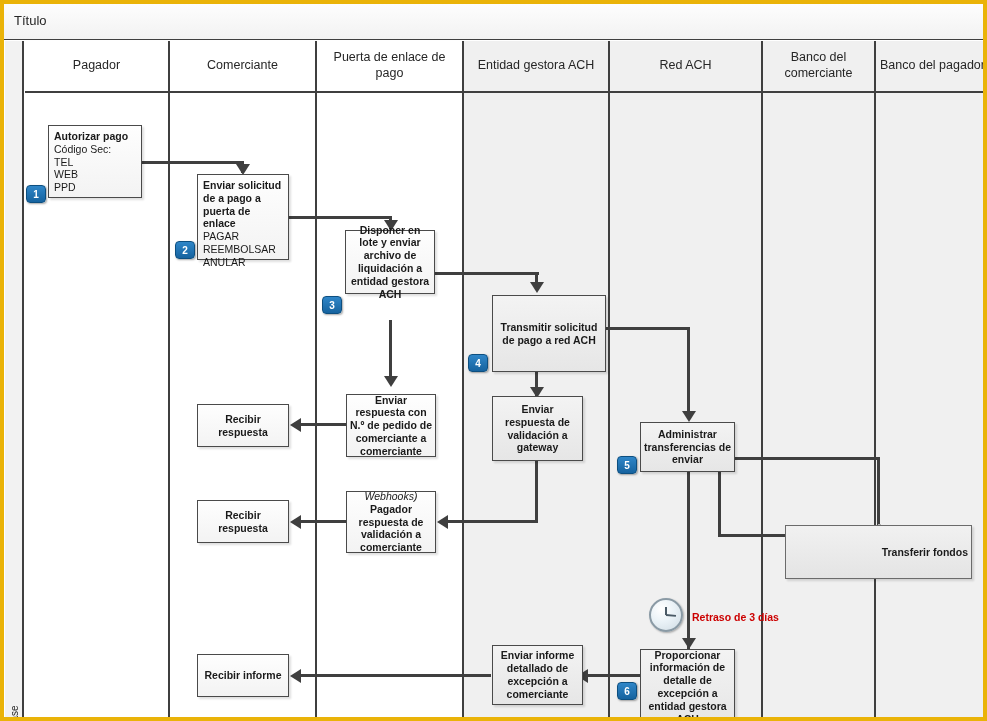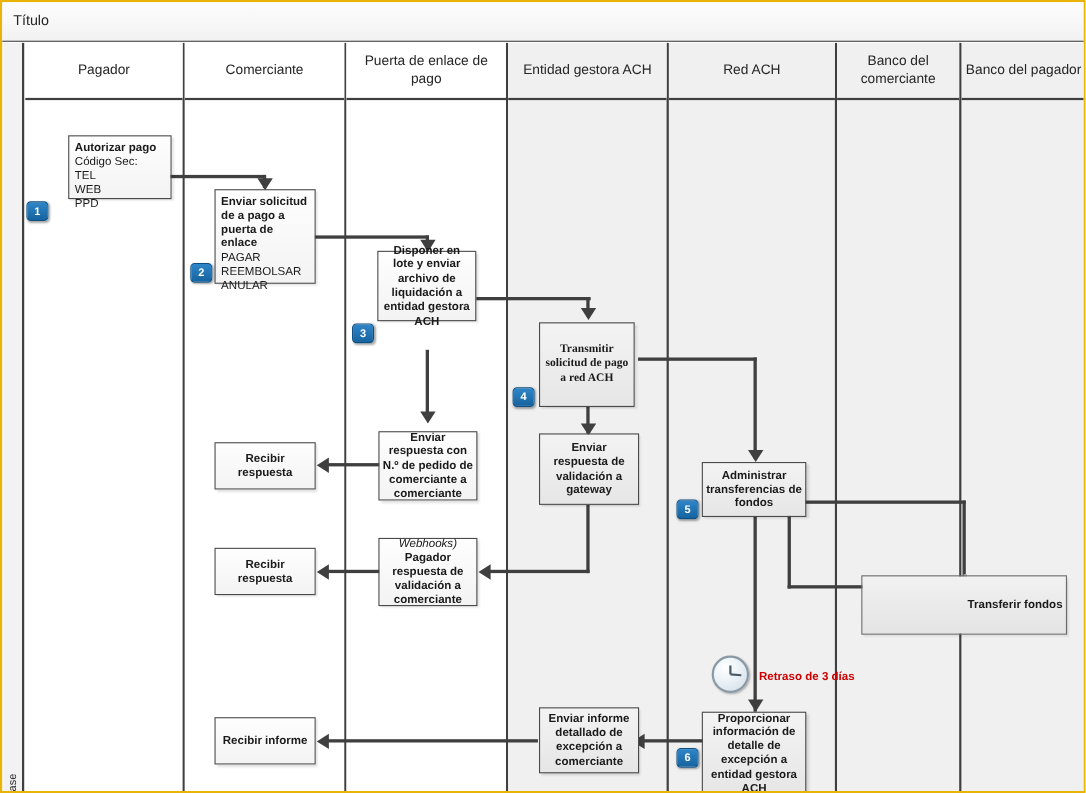--- a/index.html
+++ b/index.html
@@ -8,21 +8,21 @@
     margin: 0; padding: 0;
     background: #ffffff;
     font-family: "Liberation Sans", "DejaVu Sans", sans-serif;
   }
   #canvas {
     position: relative;
     width: 987px;
     height: 721px;
     background: #ffffff;
     overflow: hidden;
-    border: 2px solid #eab308;
+    border: 4px solid #eab308;
   }
 
   
   #title-bar {
     position: absolute;
     left: 0; top: 0;
     width: 987px; height: 36px;
     background: linear-gradient(#fdfdfd, #f2f2f2);
     border-bottom: 1px solid #3f3f3f;
   }
@@ -263,21 +263,21 @@
 
   <div class="v-line" style="left:683px; top:468px; height:177px;"></div>
   <div class="arrow down" style="left:678px; top:634px;"></div>
 
   <div class="h-line" style="left:580px; top:670px; width:60px;"></div>
   <div class="arrow left" style="left:573px; top:665px;"></div>
 
   <div class="h-line" style="left:293px; top:670px; width:194px;"></div>
   <div class="arrow left" style="left:286px; top:665px;"></div>
 
-  <div class="node left-align" style="left:44px; top:121px; width:94px; height:58px;margin-left:16px;">
+  <div class="node left-align" style="left:44px; top:121px; width:94px; height:73px;">
     <div>
       <span class="bold-line">Autorizar pago</span>
       <span class="norm-line">Código Sec:</span>
       <span class="norm-line">TEL</span>
       <span class="norm-line">WEB</span>
       <span class="norm-line">PPD</span>
     </div>
   </div>
   <div class="badge" style="left:22px; top:181px;">1</div>
 
@@ -289,39 +289,39 @@
       <span class="norm-line">ANULAR</span>
     </div>
   </div>
   <div class="badge" style="left:171px; top:237px;">2</div>
 
   <div class="node" style="left:341px; top:226px; width:90px; height:64px;">
     <span>Disponer en lote y enviar archivo de liquidación a entidad gestora ACH</span>
   </div>
   <div class="badge" style="left:318px; top:292px;">3</div>
 
-  <div class="node shaded" style="left:488px; top:291px; width:87px; height:77px;font-family:Liberation Serif, serif;">
+  <div class="node shaded" style="left:488px; top:291px; width:114px; height:77px;">
     <span>Transmitir solicitud de pago a red ACH</span>
   </div>
   <div class="badge" style="left:464px; top:350px;">4</div>
 
   <div class="node" style="left:342px; top:390px; width:90px; height:63px;">
     <span>Enviar respuesta con N.º de pedido de comerciante a comerciante</span>
   </div>
 
   <div class="node" style="left:193px; top:400px; width:92px; height:43px;">
     <span>Recibir respuesta</span>
   </div>
 
   <div class="node shaded" style="left:488px; top:392px; width:91px; height:65px;">
     <span>Enviar respuesta de validación a gateway</span>
   </div>
 
   <div class="node shaded" style="left:636px; top:418px; width:95px; height:50px;">
-    <span>Administrar transferencias de fondos</span>
+    <span>Administrar transferencias de enviar</span>
   </div>
   <div class="badge" style="left:613px; top:452px;">5</div>
 
   <div class="node" style="left:342px; top:487px; width:90px; height:62px;">
     <div>
       <span class="ital-line">Webhooks)</span>
       <span class="bold-line">Pagador respuesta de validación a comerciante</span>
     </div>
   </div>
 

